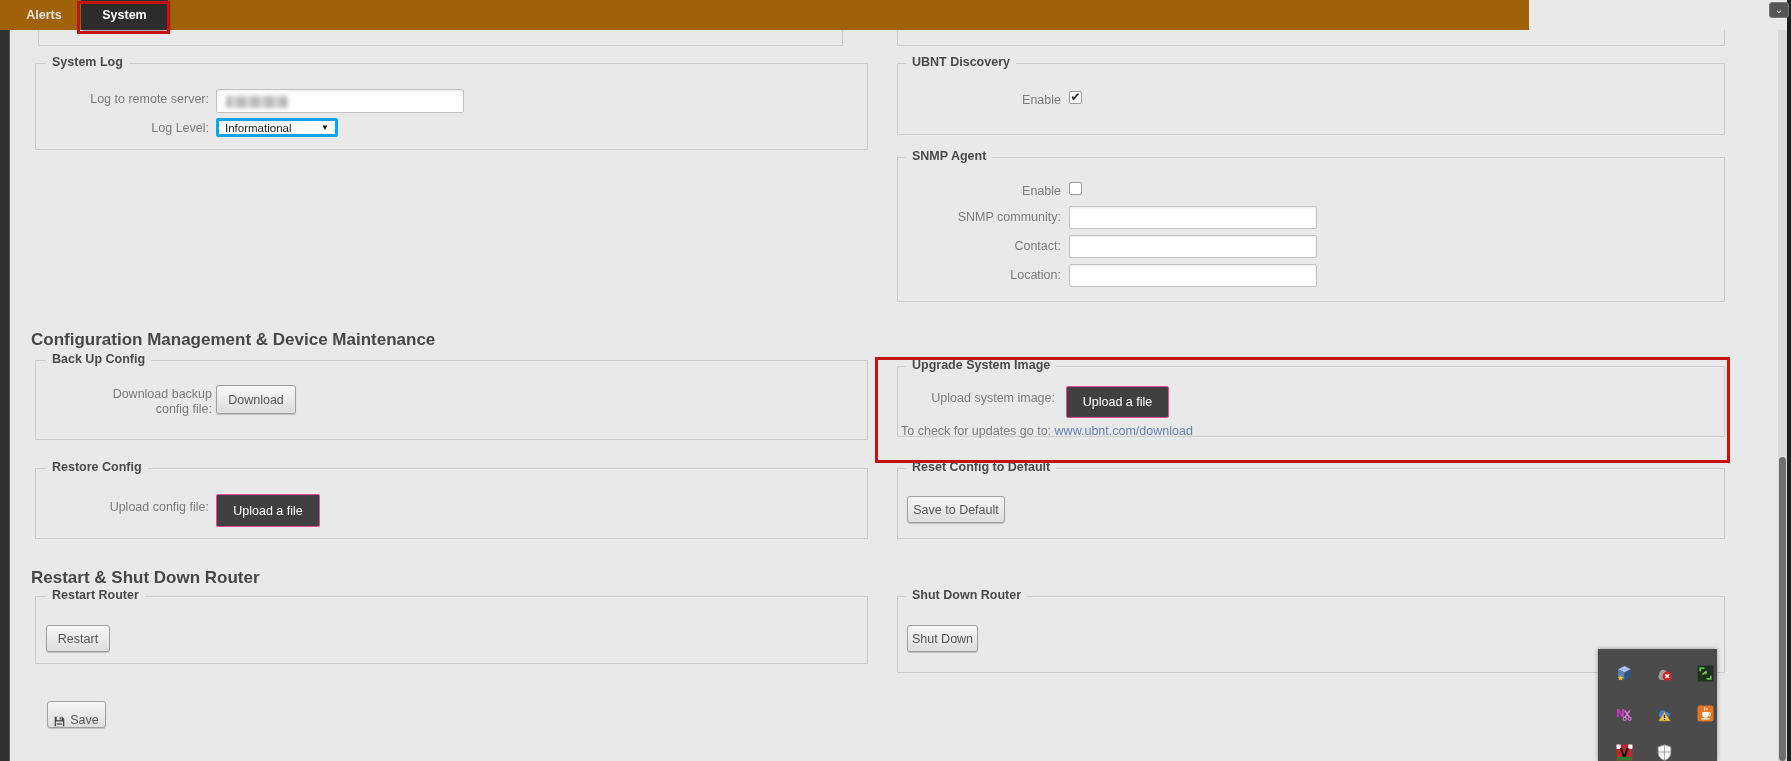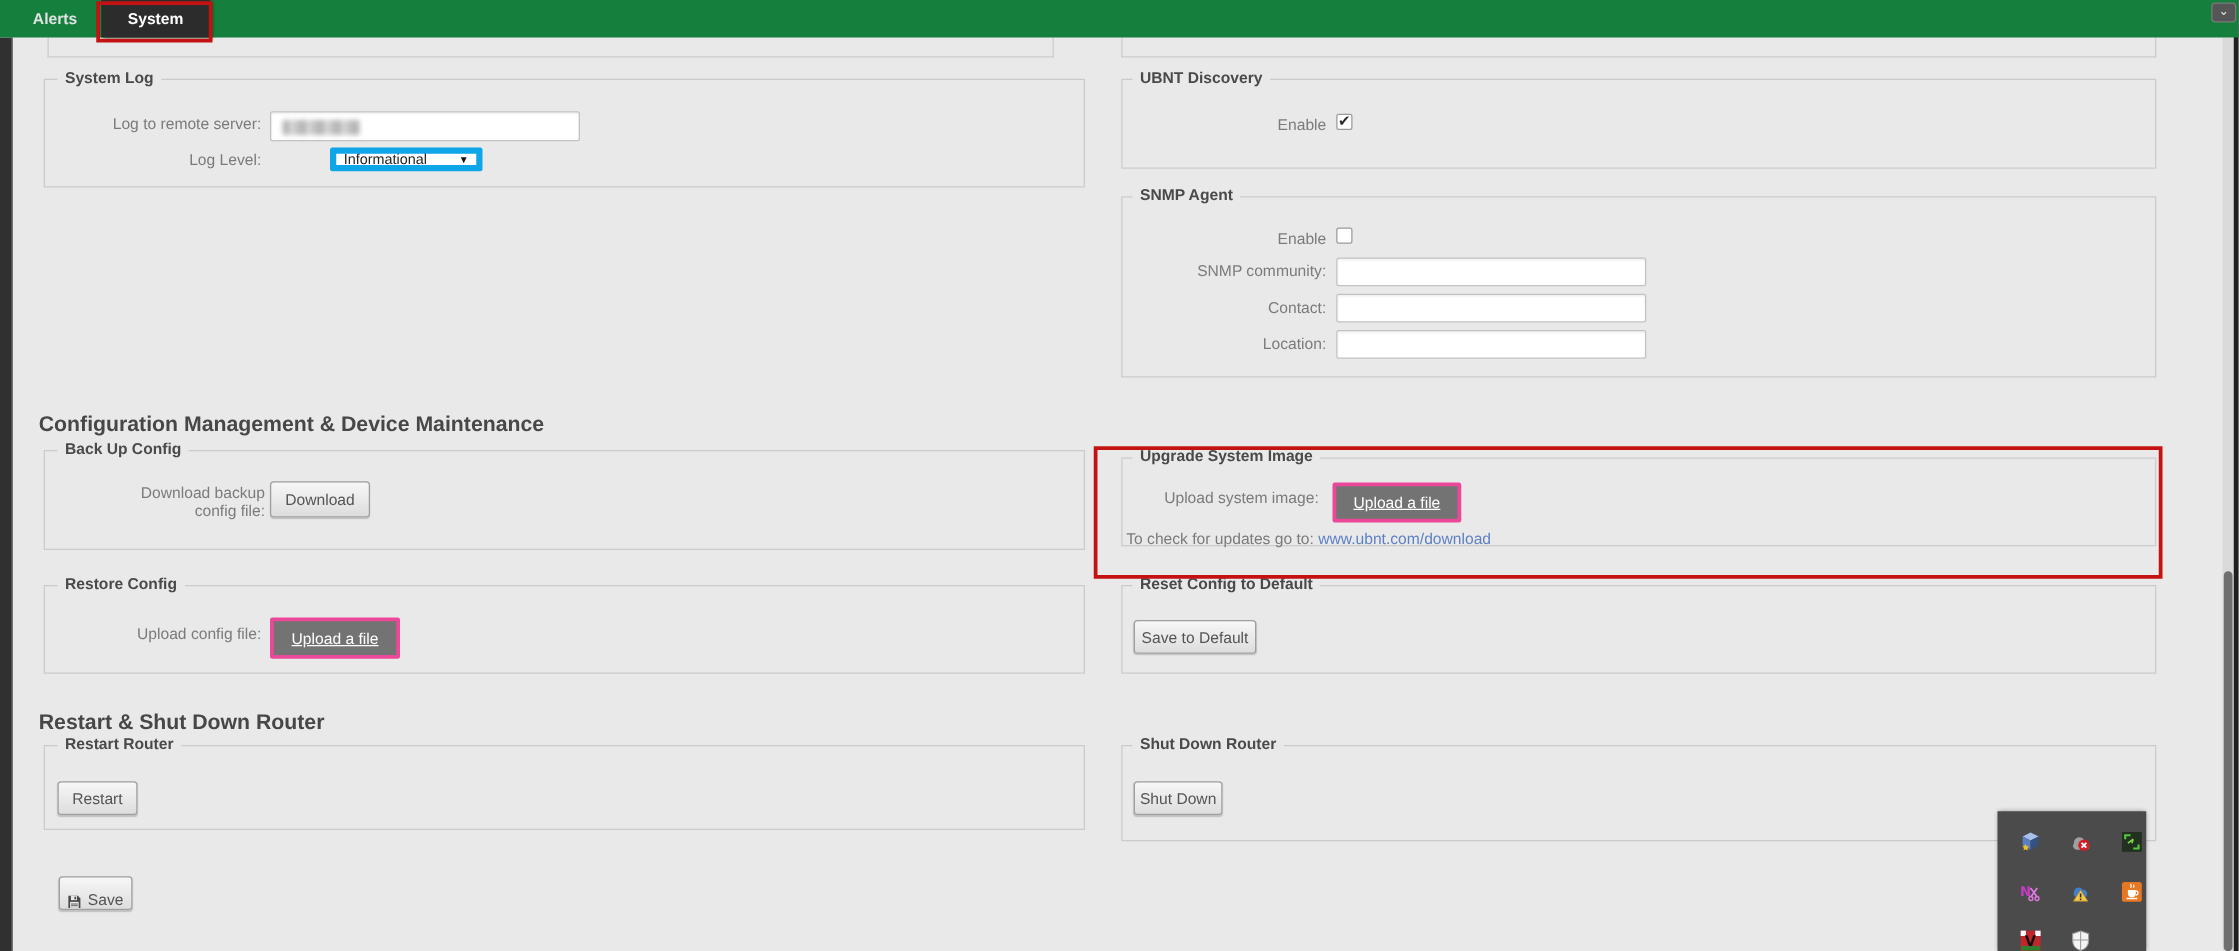--- a/index.html
+++ b/index.html
@@ -4,21 +4,21 @@
 <style>
   * { margin:0; padding:0; box-sizing:border-box; }
   html,body { width:1791px; height:761px; overflow:hidden; }
   body {
     position:relative;
     background:#e9e9e9;
     font-family:"Liberation Sans", sans-serif;
     color:#4a4a4a;
   }
   
-  .tabbar { position:absolute; left:0; top:0; width:1791px; height:30px; background:#15803d; z-index:20; }
+  .tabbar { position:absolute; left:0; top:0; width:1529px; height:30px; background:#a16207; z-index:20; }
   .tab-alerts { position:absolute; left:18px; top:0; width:52px; height:30px; line-height:30px;
     text-align:center; font-size:12.5px; font-weight:bold; color:#e2e2e2; cursor:pointer; }
   .tab-system { position:absolute; left:81px; top:0; width:87px; height:30px; line-height:30px;
     text-align:center; font-size:12.5px; font-weight:bold; color:#ffffff; background:#2c2c2c;
     box-shadow:2px 1px 2px rgba(0,0,0,.35); }
   .annot { position:absolute; border:3px solid #c41212; z-index:30; pointer-events:none; }
   .annot-tab { left:77px; top:1px; width:93px; height:33px; }
   .annot-upgrade { left:875px; top:357px; width:855px; height:106px; }
   .chev-btn { position:absolute; left:1769px; top:2px; width:20px; height:16px; background:#565656;
     border:1px solid #7a7a7a; border-radius:3px; color:#e8e8e8; font-size:10px; line-height:13px;
@@ -35,32 +35,32 @@
   .legend { position:absolute; top:-9px; left:10px; background:#e9e9e9; padding:0 6px;
     font-size:12.5px; font-weight:bold; color:#4a4a4a; white-space:nowrap; }
   .lbl { position:absolute; font-size:12.5px; color:#7b7b7b; text-align:right; line-height:15px; }
   .heading { position:absolute; font-size:17px; font-weight:bold; color:#474747; white-space:nowrap; }
   
   .inp { position:absolute; background:#fff; border:1px solid #c2c2c2; border-radius:2px;
     box-shadow:inset 0 1px 2px rgba(0,0,0,.08); }
   .blurval { position:absolute; left:9px; top:6px; width:62px; height:12px; border-radius:2px;
     background:repeating-linear-gradient(90deg,#b5b5b5 0 5px,#d6d6d6 5px 10px,#c2c2c2 10px 14px);
     filter:blur(2px); }
-  .sel { position:absolute; background:#fff; border:5px solid #0ea5e9; border-radius:2px;
+  .sel { position:absolute; background:#fff; border:3px solid #0ea5e9; border-radius:2px;
     display:flex; align-items:center; justify-content:space-between; padding:0 6px;
-    font-size:11.5px; color:#222; cursor:pointer;margin-left:48px; }
+    font-size:11.5px; color:#222; cursor:pointer; }
   .sel .arr { font-size:8px; color:#111; }
   .cb { position:absolute; width:13px; height:13px; background:#fff; border:1px solid #9a9a9a;
     border-radius:2px; font-size:12px; line-height:11px; text-align:center; color:#2b2b2b; cursor:pointer; }
   .btn { position:absolute; background:linear-gradient(#f7f7f7,#dddddd); border:1px solid #9f9f9f;
     border-radius:3px; color:#555; font-size:12.5px; font-family:"Liberation Sans",sans-serif;
     box-shadow:0 1px 1px rgba(0,0,0,.18); cursor:pointer; display:flex; align-items:center; justify-content:center; gap:5px; }
-  .btn-danger { position:absolute; background:#737373; border:3px solid #ec4899; border-radius:2px;
+  .btn-danger { position:absolute; background:#404040; border:1px solid #ec4899; border-radius:2px;
     color:#fff; font-size:12.5px; font-family:"Liberation Sans",sans-serif; cursor:pointer;
-    display:flex; align-items:center; justify-content:center;text-decoration:underline; }
+    display:flex; align-items:center; justify-content:center; }
   .note { position:absolute; font-size:12.5px; color:#7b7b7b; white-space:nowrap; }
   .link { color:#5e81c4; text-decoration:none; cursor:pointer; }
   
   .tray { position:absolute; left:1598px; top:649px; width:119px; height:112px; background:#4b4b4b;
     box-shadow:0 0 4px rgba(0,0,0,.4); z-index:15; }
   .tray-ico { position:absolute; width:17px; height:17px; cursor:pointer; }
 </style>
 </head>
 <body>
 

